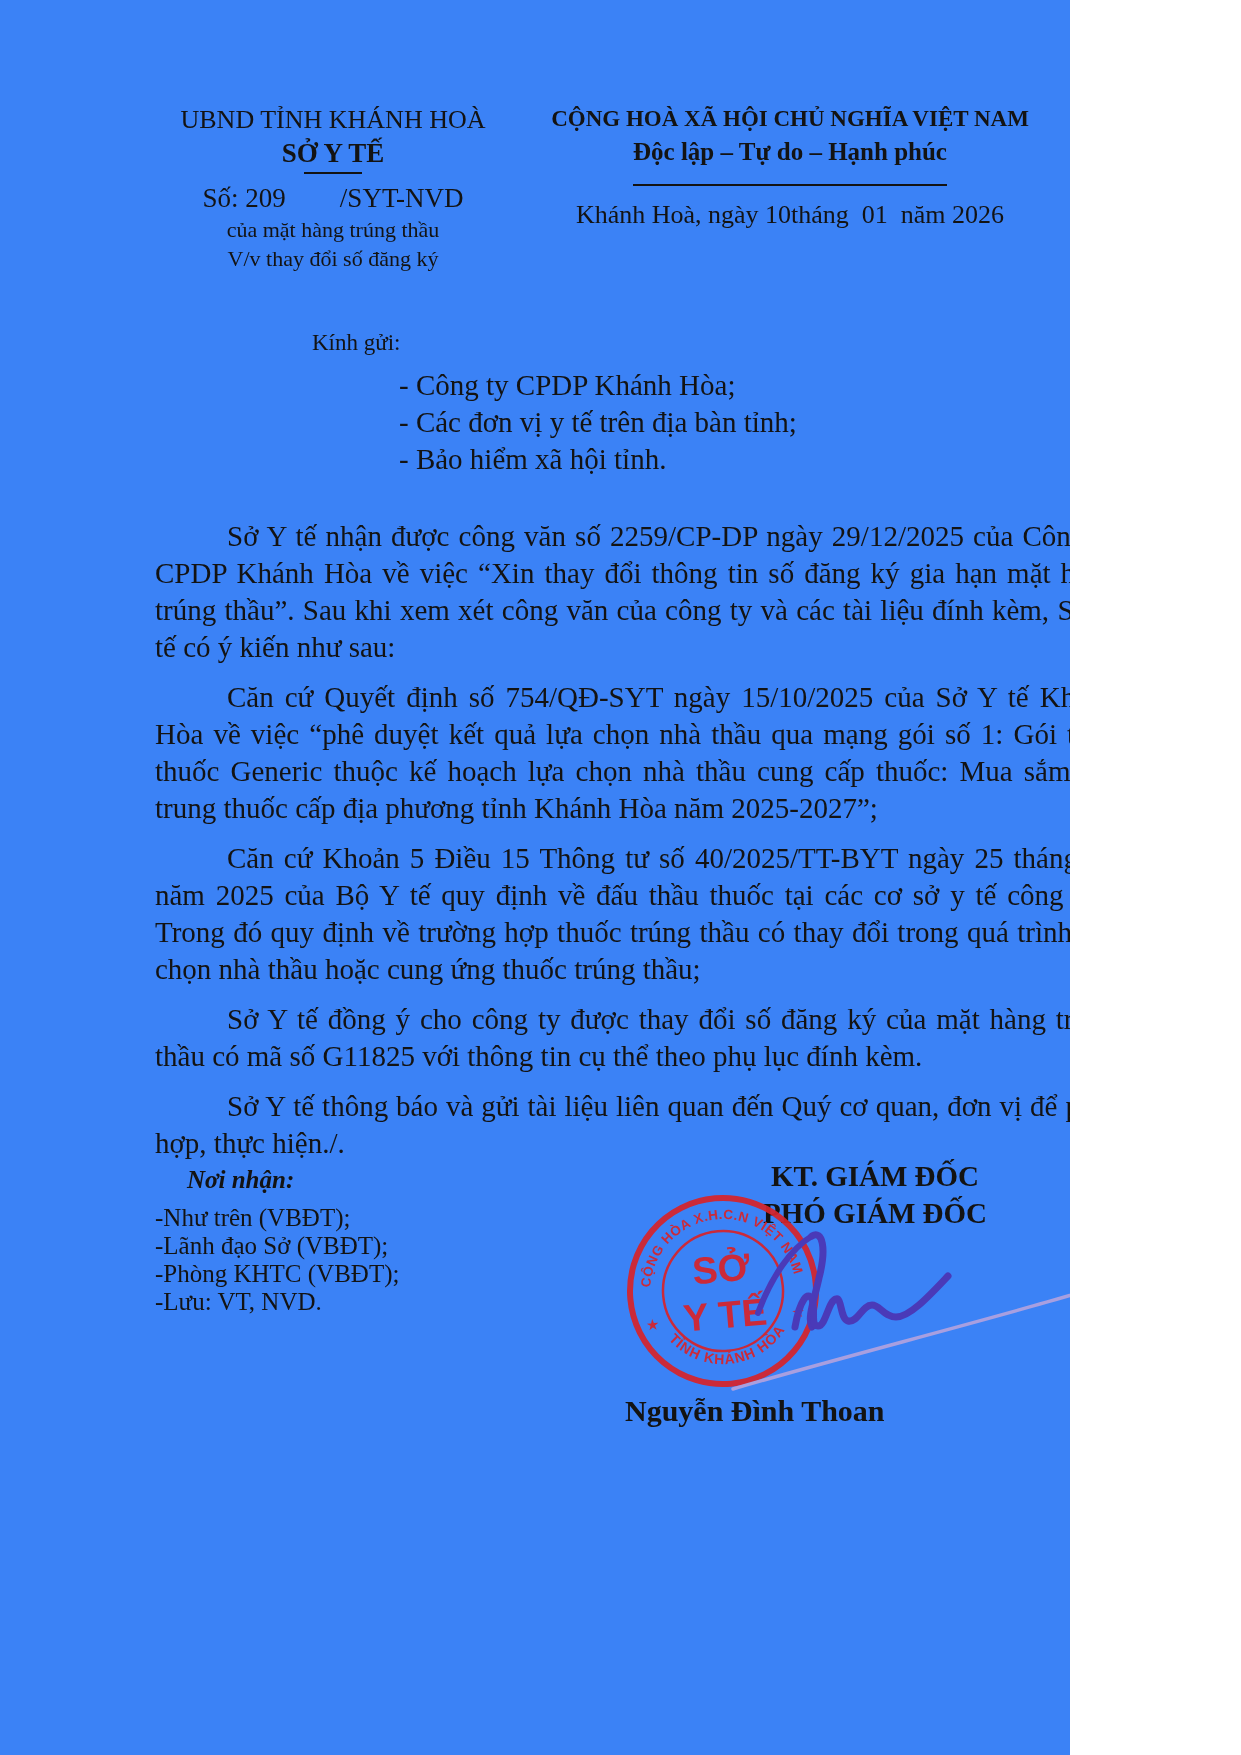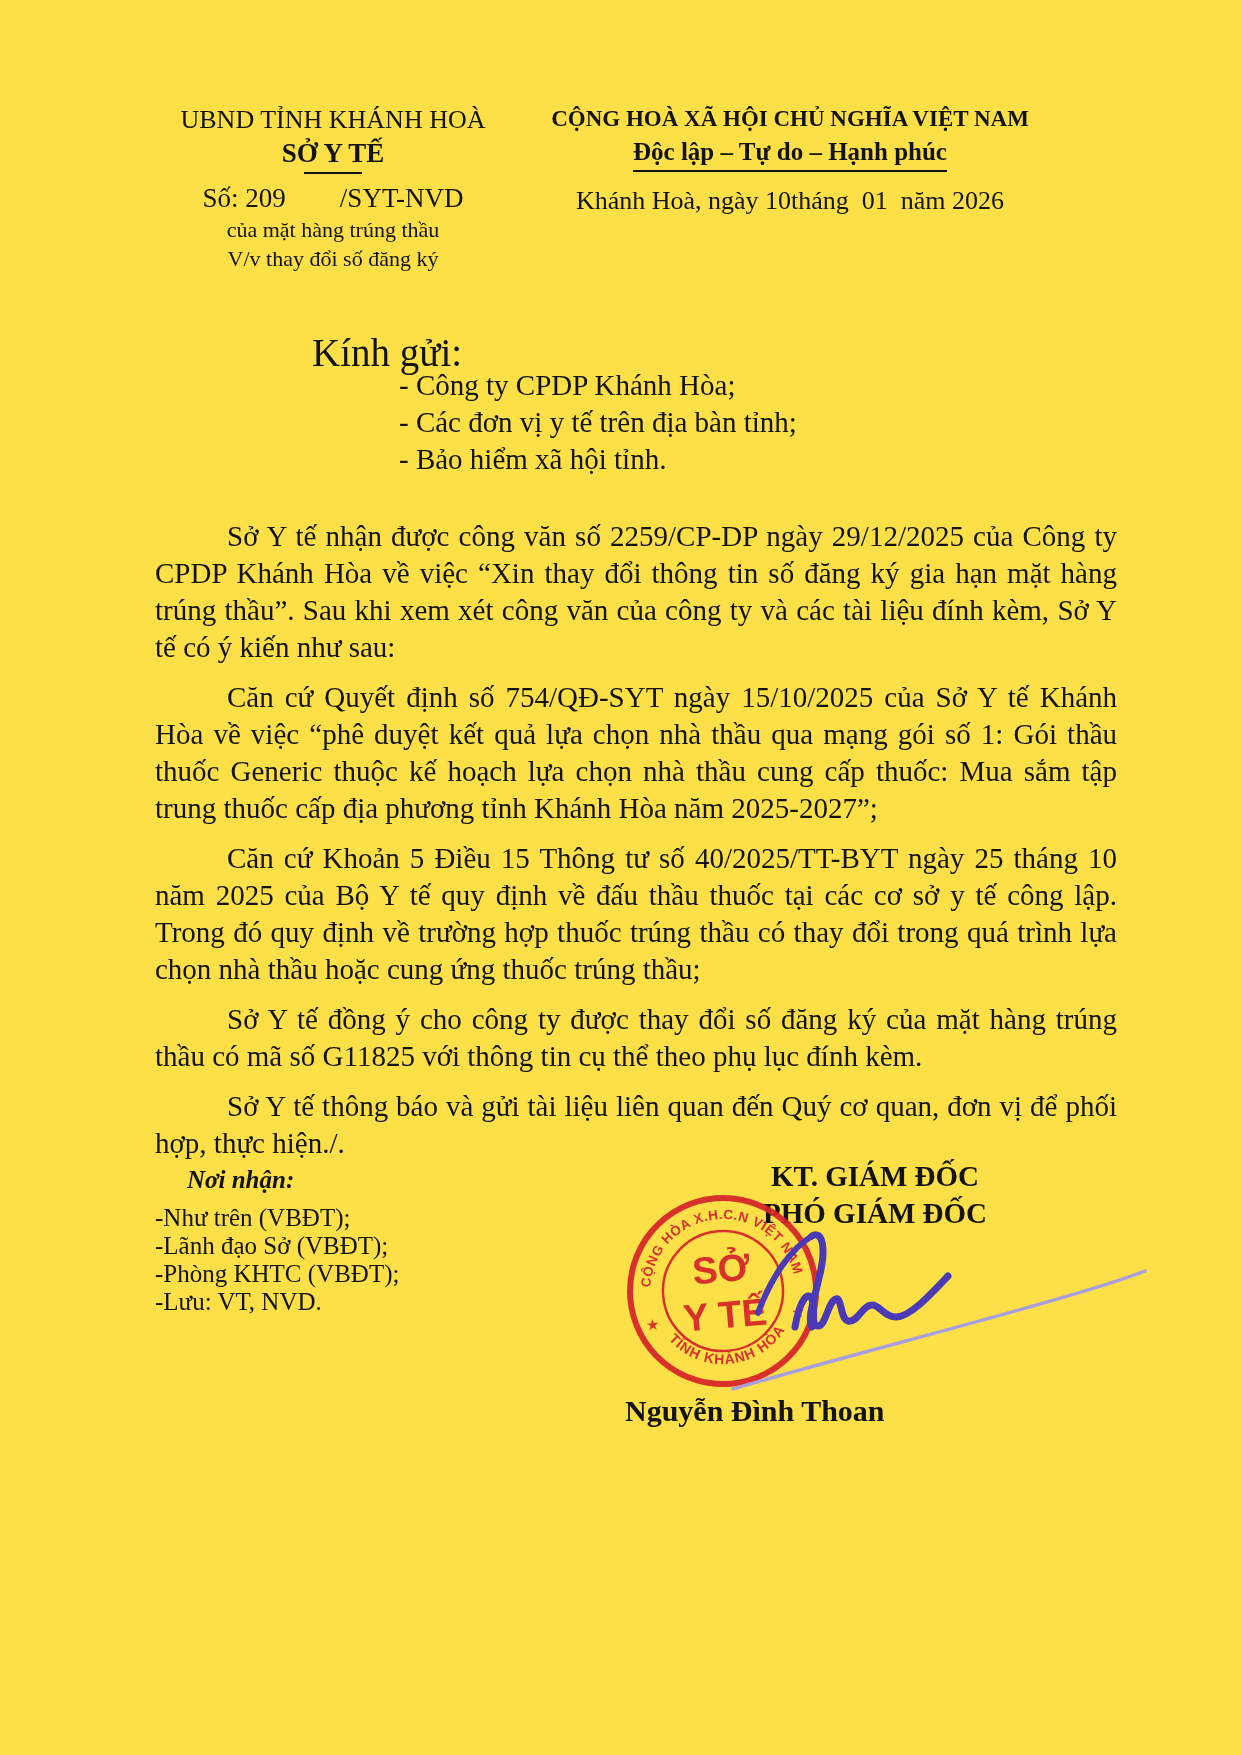--- a/index.html
+++ b/index.html
@@ -1,34 +1,34 @@
 <!DOCTYPE html>
 <html><head>
 <meta charset="utf-8">
 <style>
   html,body{margin:0;padding:0;background:#ffffff;}
   .page{
-    position:relative;width:1241px;height:1755px;background:#fde047;
+    position:relative;width:1070px;height:1755px;background:#3b82f6;
     font-family:"Liberation Serif",serif;color:#131313;overflow:hidden;
   }
   
   .hdr-left{position:absolute;left:148px;top:104px;width:370px;text-align:center;}
   .hl-parent{font-size:26px;line-height:32px;}
   .hl-org{font-size:27px;font-weight:bold;line-height:33px;margin-top:1px;}
   .hl-rule{width:58px;border-top:2.5px solid #131313;margin:2px auto 8px auto;}
   .hl-num{font-size:27px;line-height:33px;white-space:pre;}
   .hl-sub{font-size:22px;line-height:29px;}
   
   .hdr-right{position:absolute;left:530px;top:104px;width:520px;text-align:center;}
   .hr-motto1{font-size:23px;font-weight:bold;line-height:30px;}
   .hr-motto2{font-size:25px;font-weight:bold;line-height:30px;margin-top:3px;}
-  .hr-motto2 span{display:inline-block;border-bottom:2.5px solid #131313;padding-bottom:3px;}
+  .hr-motto2 span{display:inline-block;border-bottom:2.5px solid #131313;padding-bottom:17px;}
   .hr-date{font-size:26px;margin-top:14px;white-space:pre;}
   
-  .salutation{position:absolute;left:312px;top:330px;font-size:39px;}
+  .salutation{position:absolute;left:312px;top:330px;font-size:23px;}
   .rcpt-list{position:absolute;left:399px;top:367px;font-size:29px;line-height:37px;}
   
   .body-text{position:absolute;left:155px;top:518px;width:962px;
     font-size:29px;line-height:37px;text-align:justify;}
   .body-text p{margin:0 0 13px 0;text-indent:72px;}
   
   .noi-nhan{position:absolute;left:155px;top:1166px;}
   .nn-label{font-size:25px;font-weight:bold;font-style:italic;margin-left:32px;}
   .nn-items{font-size:25px;line-height:28px;margin-top:10px;}
   .sign-titles{position:absolute;left:625px;top:1158px;width:500px;text-align:center;}

